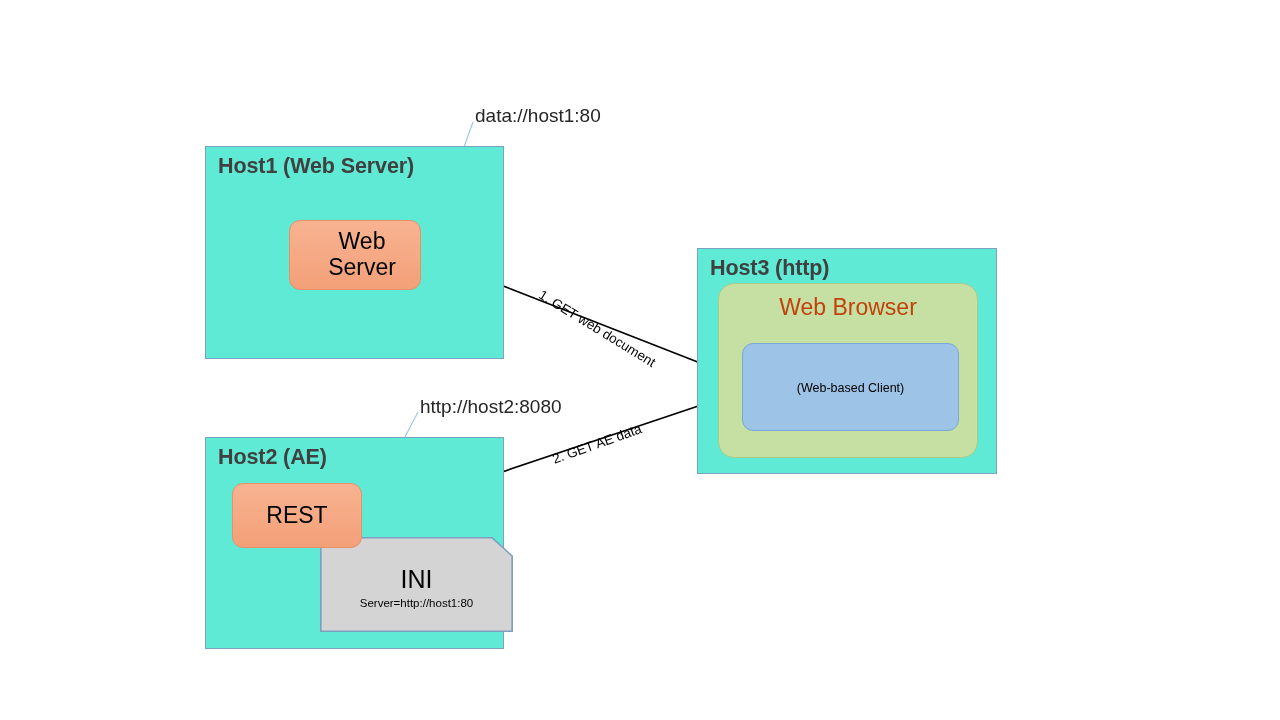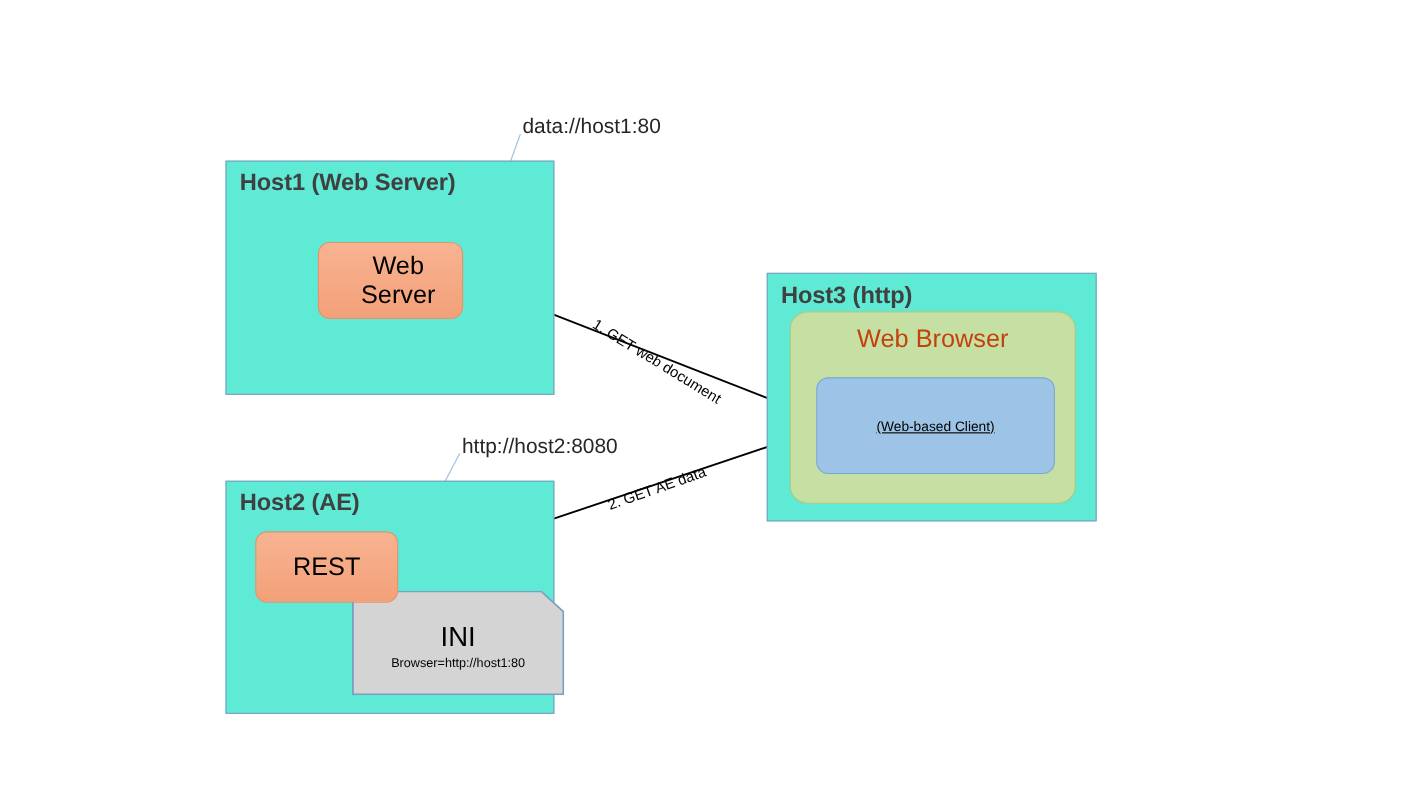--- a/index.html
+++ b/index.html
@@ -93,21 +93,21 @@
     background: #9dc3e6;
     border: 1px solid #79a8d4;
     border-radius: 11px;
     box-sizing: border-box;
     display: flex;
     flex-direction: column;
     align-items: center;
     justify-content: center;
   }
   #web-document-title { font-size: 23px; color: #000; line-height: 1.1; }
-  #web-document-sub   { font-size: 12.5px; color: #000; margin-top: 2px; text-decoration: underline; }
+  #web-document-sub   { font-size: 12.5px; color: #000; margin-top: 2px; }
 
   
   #ini-node {
     position: absolute;
     left: 320px; top: 537px; width: 193px; height: 95px;
     box-sizing: border-box;
     z-index: 2;
   }
   #ini-shape {
     position: absolute;
@@ -186,21 +186,21 @@
 <div class="host-box" id="host2-box">
   <div class="host-title">Host2 (AE)</div>
 </div>
 
 <div id="ini-node">
   <svg id="ini-shape" viewBox="0 0 175 95" preserveAspectRatio="none">
     <polygon points="0.75,0.75 156,0.75 174.25,19 174.25,94.25 0.75,94.25" fill="#d4d4d4" stroke="#7d9fc0" stroke-width="1.5"></polygon>
   </svg>
   <div id="ini-text-wrap">
     <div id="ini-title">INI</div>
-    <div id="ini-sub">Browser=http://host1:80</div>
+    <div id="ini-sub">Server=http://host1:80</div>
   </div>
 </div>
 
 <div class="node-orange" id="rest-node">
   <span>REST</span>
 </div>
 
 <div class="url-label" id="url-host2-label">http://host2:8080</div>
 
 <div class="host-box" id="host3-box">

